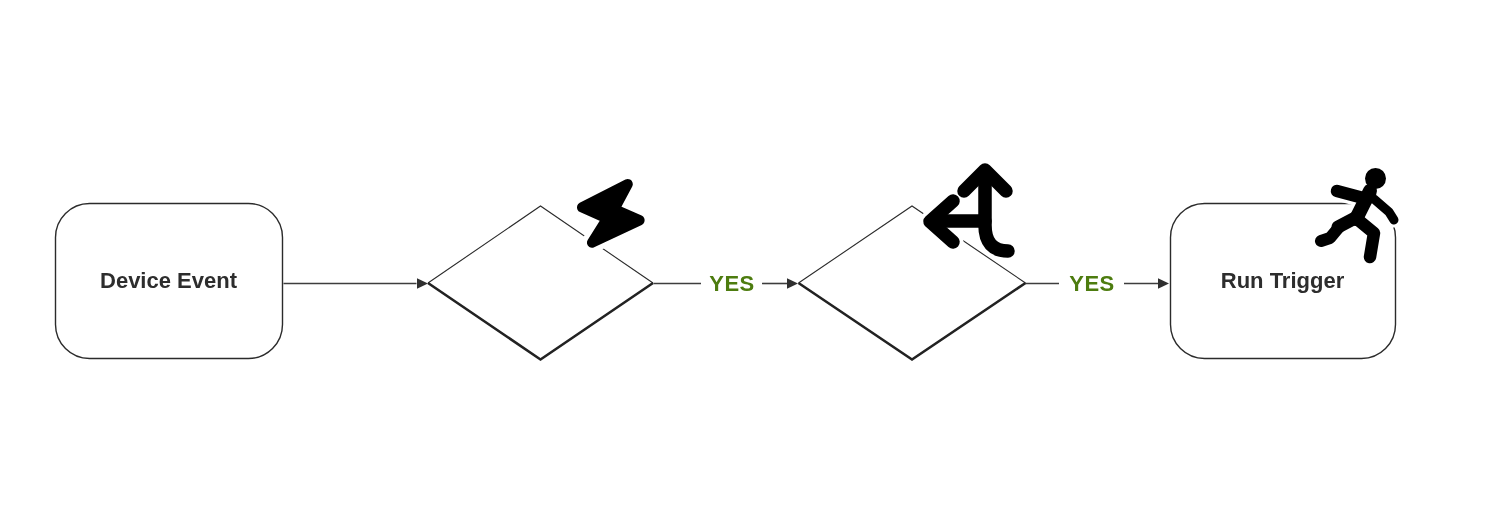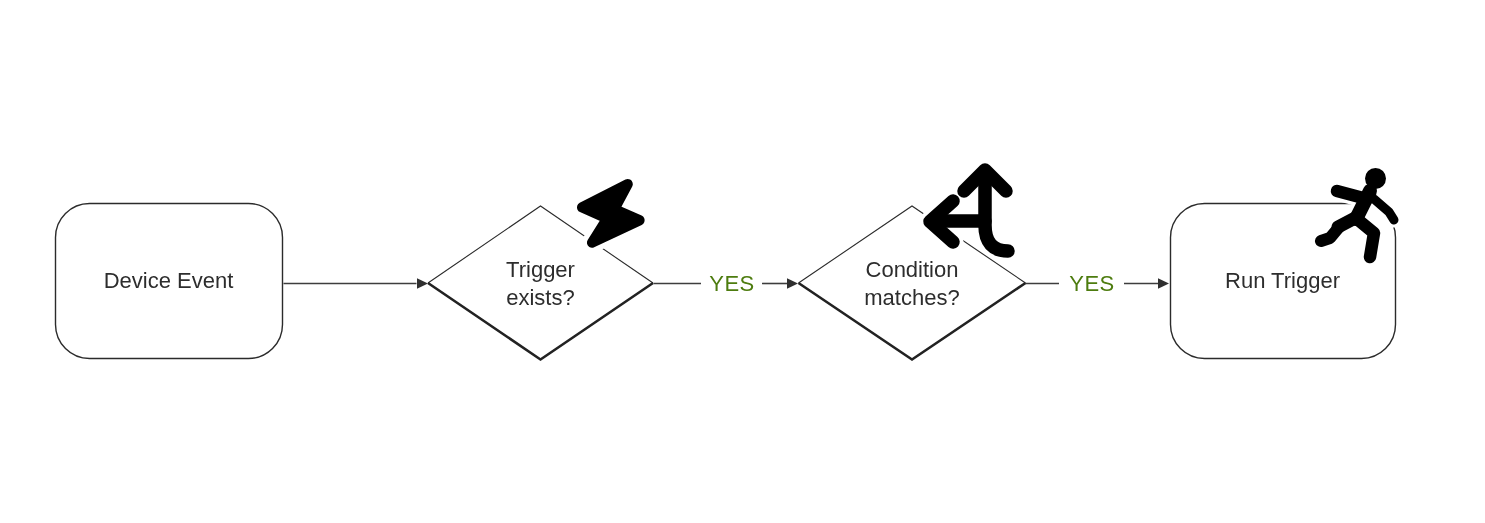--- a/index.html
+++ b/index.html
@@ -3,20 +3,21 @@
 <meta charset="utf-8">
 <style>
   html, body { margin: 0; padding: 0; background: #ffffff; }
   .canvas {
     position: relative;
     width: 1485px;
     height: 523px;
     background: #ffffff;
     font-family: "Liberation Sans", "DejaVu Sans", sans-serif;
     overflow: hidden;
+    font-weight: bold;
   }
   .layer { position: absolute; left: 0; top: 0; }
   .label {
     position: absolute;
     display: flex;
     align-items: center;
     justify-content: center;
     text-align: center;
     color: #2d2d2d;
     font-size: 22px;
@@ -109,23 +110,21 @@
         <path d="M1374,199 L1389,212 L1394,220" stroke-width="9"></path>
         <path d="M1357,217 L1338,227" stroke-width="13"></path>
         <path d="M1340,226 L1330,238 L1321,241" stroke-width="12"></path>
         <path d="M1357,219 L1374,233 L1370,257" stroke-width="12.5"></path>
       </g>
     </g>
   </svg>
 
   <div class="label" style="left:55px; top:203px; width:227px; height:155px;">Device Event</div>
 
-  <div class="label" style="left:485px; top:256px; width:111px; height:56px;">Trigger exists?</div>
 
-  <div class="label" style="left:851px; top:256px; width:122px; height:56px;">Condition matches?</div>
 
   <div class="label" style="left:1170px; top:203px; width:225px; height:155px;">Run Trigger</div>
 
   <div class="edge-label" style="left:701px; top:269px; width:62px; height:29px;">YES</div>
 
   <div class="edge-label" style="left:1060px; top:269px; width:64px; height:29px;">YES</div>
 
 </div>
 
 </body></html>

